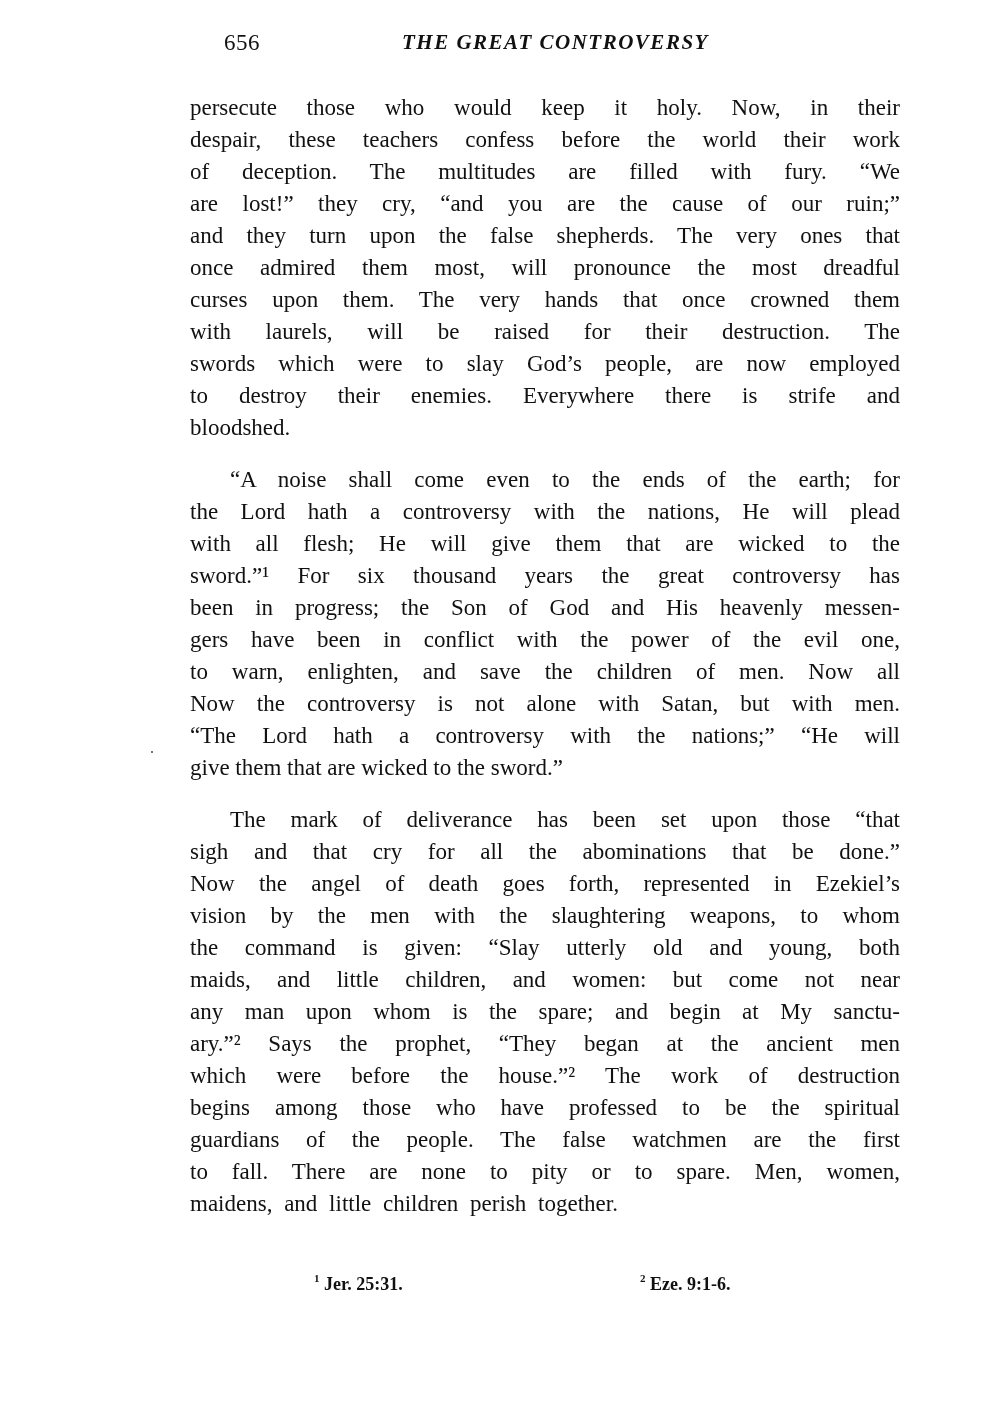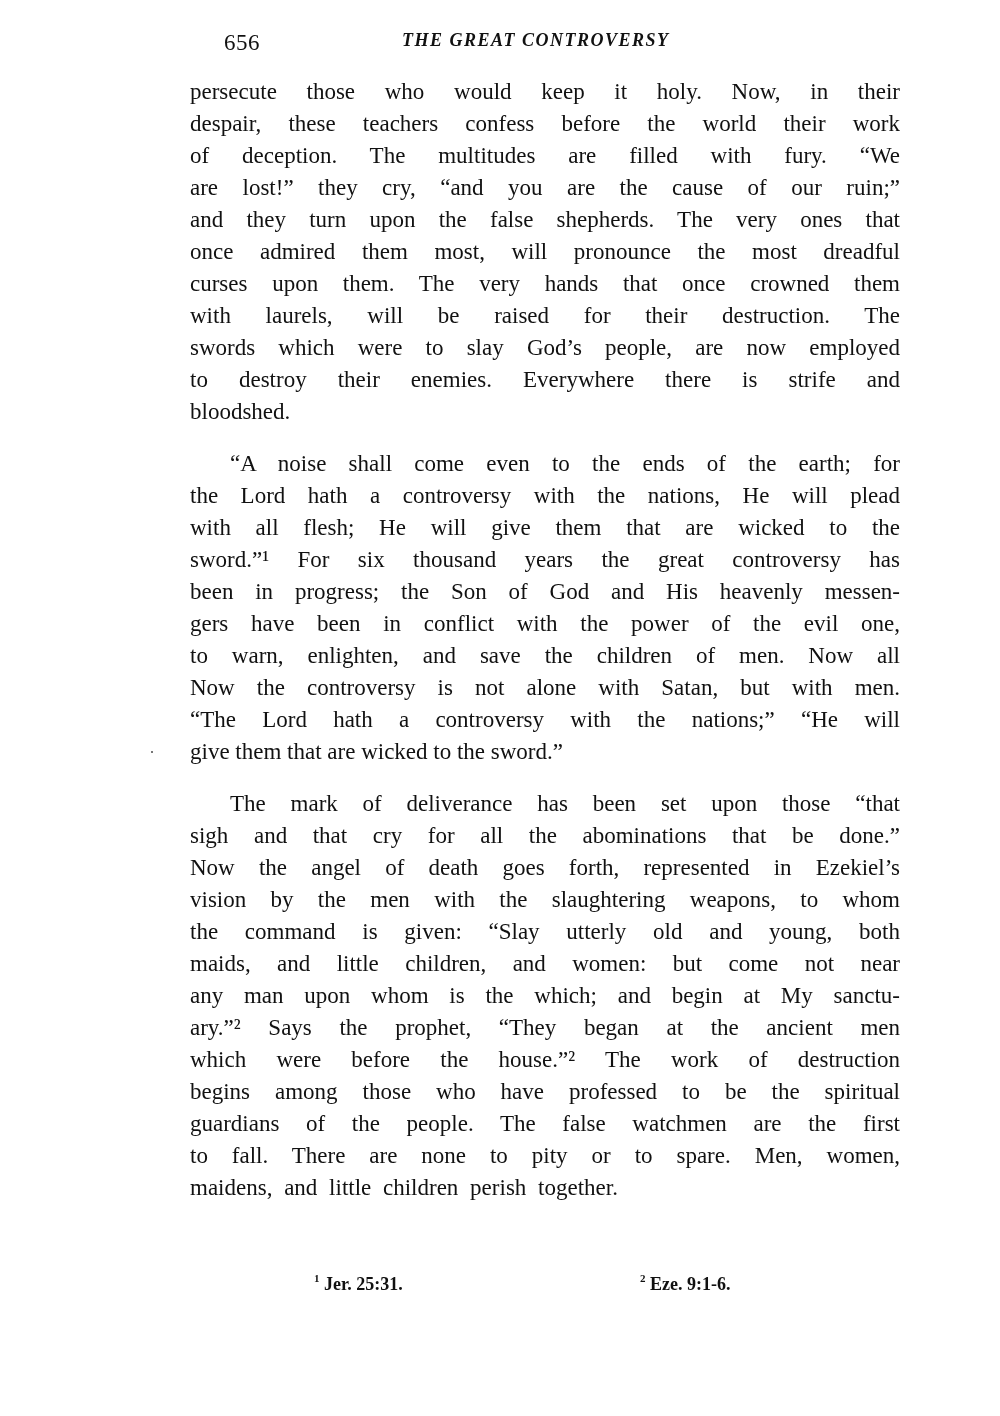--- a/index.html
+++ b/index.html
@@ -27,28 +27,28 @@
       position: absolute;
       left: 0;
       top: 0;
       font-size: 23px;
       letter-spacing: 0.5px;
     }
     .running-head {
       position: absolute;
       left: 178px;
       top: 0;
-      font-size: 18px;
+      font-size: 21px;
       font-style: italic;
       font-weight: bold;
       letter-spacing: 1.5px;
     }
     .body-text {
       position: absolute;
-      top: 76px;
+      top: 92px;
       left: 190px;
       width: 710px;
     }
     .line {
       display: block;
       height: 32px;
       line-height: 32px;
       font-size: 23px;
       text-align: justify;
       text-align-last: justify;
@@ -126,21 +126,21 @@
   <span class="line">to warn, enlighten, and save the children of men.  Now all</span>
   <span class="line">Now the controversy is not alone with Satan, but with men.</span>
   <span class="line">“The Lord hath a controversy with the nations;” “He will</span>
   <span class="line last">give them that are wicked to the sword.”</span>
   <span class="line indent">The mark of deliverance has been set upon those “that</span>
   <span class="line">sigh and that cry for all the abominations that be done.”</span>
   <span class="line">Now the angel of death goes forth, represented in Ezekiel’s</span>
   <span class="line">vision by the men with the slaughtering weapons, to whom</span>
   <span class="line">the command is given: “Slay utterly old and young, both</span>
   <span class="line">maids, and little children, and women: but come not near</span>
-  <span class="line">any man upon whom is the which; and begin at My sanctu-</span>
+  <span class="line">any man upon whom is the spare; and begin at My sanctu-</span>
   <span class="line">ary.”²  Says the prophet, “They began at the ancient men</span>
   <span class="line">which were before the house.”²  The work of destruction</span>
   <span class="line">begins among those who have professed to be the spiritual</span>
   <span class="line">guardians of the people.  The false watchmen are the first</span>
   <span class="line">to fall.  There are none to pity or to spare.  Men, women,</span>
   <span class="line last" style="text-align-last:left;word-spacing:6px;">maidens, and little children perish together.</span>
 </div>
 
 <div class="footnotes">
   <span class="fn-1"><sup>1</sup> <span>Jer. 25:31.</span></span>

